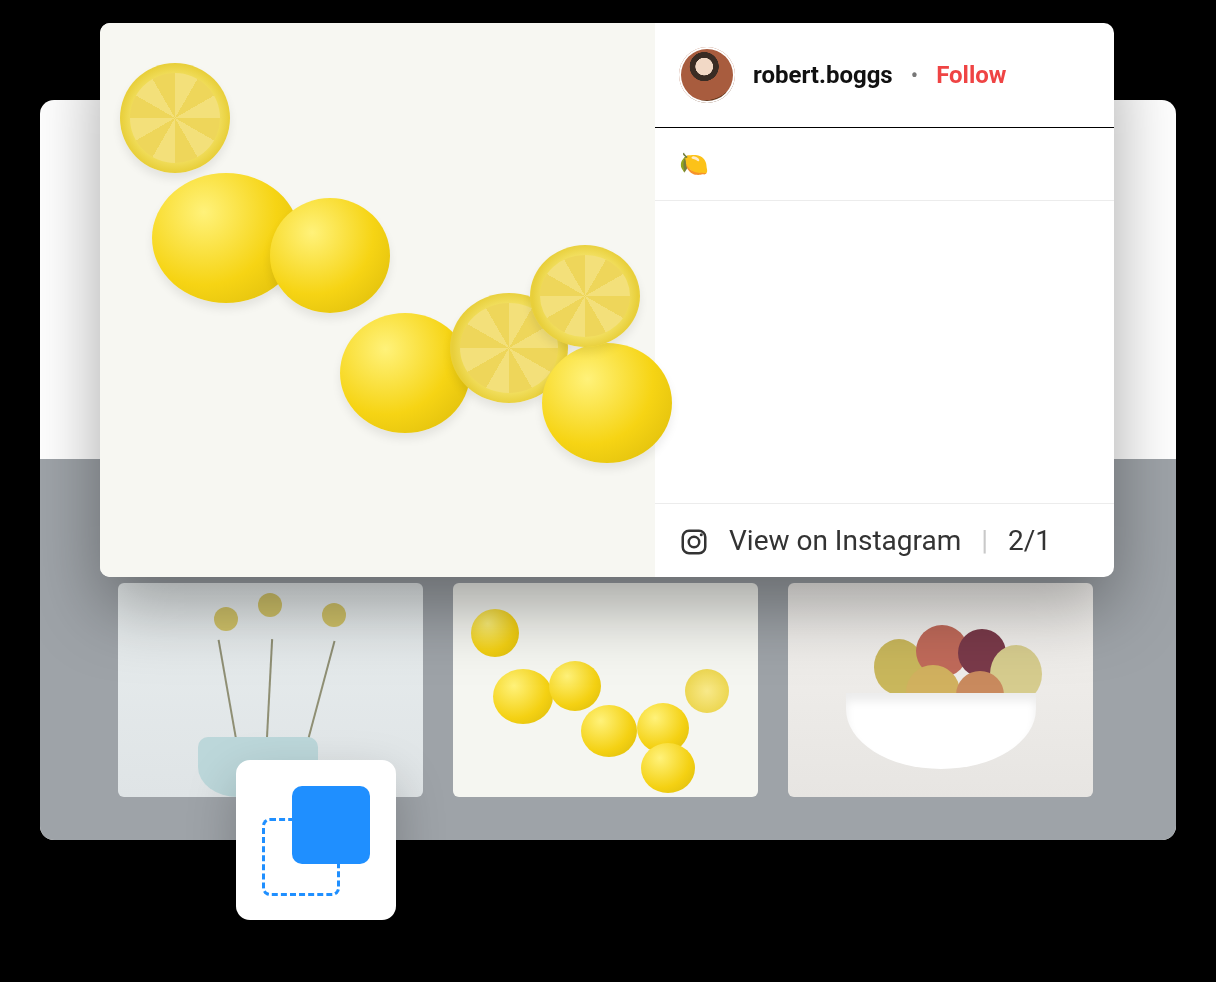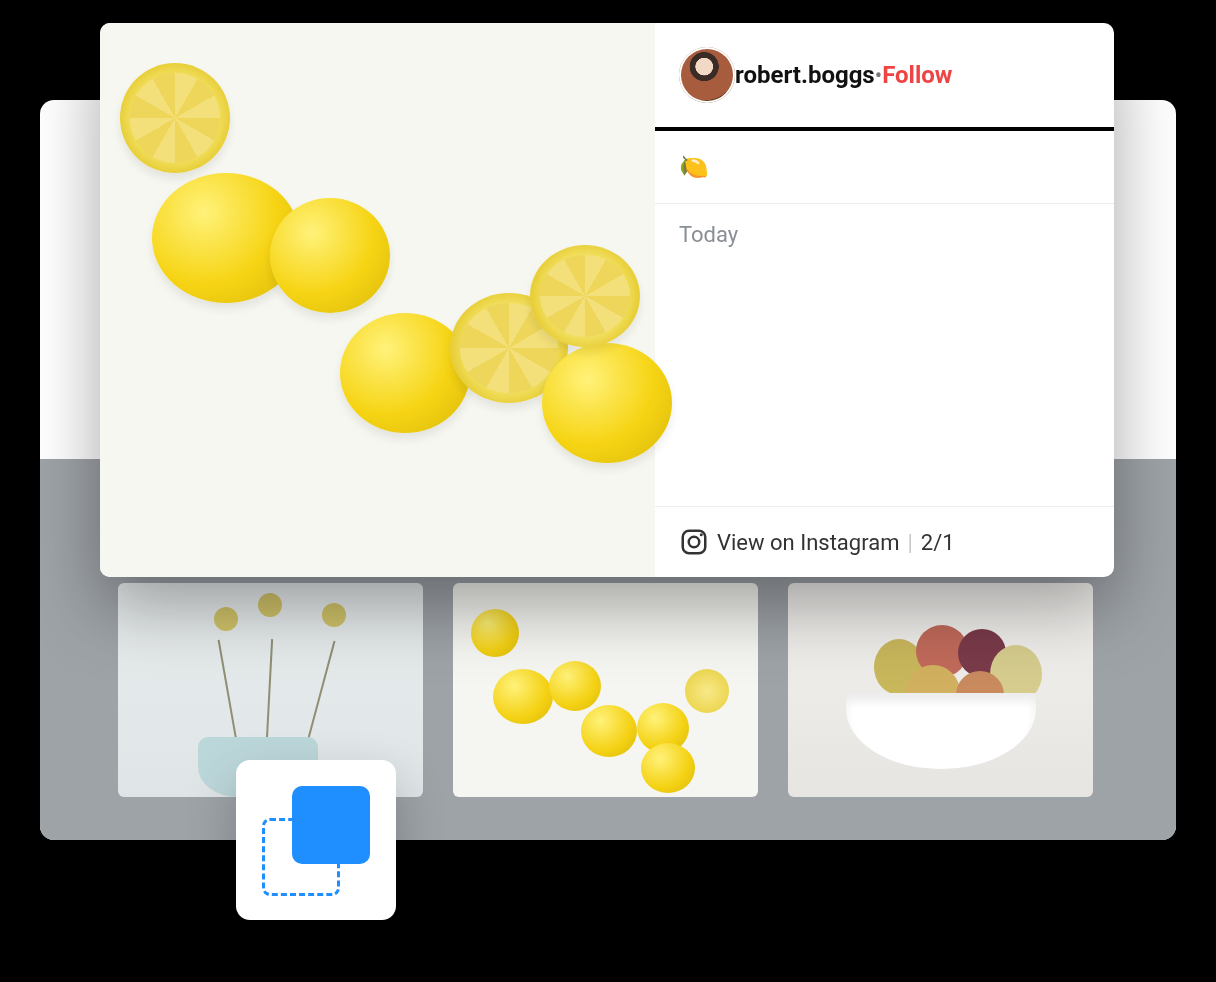--- a/index.html
+++ b/index.html
@@ -129,42 +129,42 @@
   .lb-image .L6{left:442px;top:320px;width:130px;height:120px;}
   .lb-image .L7{left:430px;top:222px;width:110px;height:102px;}   
   
   .lb-image .L5.half::after, .lb-image .L7.half::after{
     content:"";position:absolute;inset:10px;border-radius:50%;
     background:repeating-conic-gradient(#f3e07a 0 30deg,#eed65a 30deg 60deg);
   }
 
   .lb-side { flex:1; display:flex; flex-direction:column; }
   .lb-header {
-    display:flex; align-items:center; 
+    display:flex; align-items:center; gap:18px;
     padding:24px 24px 24px 24px;
-    border-bottom:4px solid #000000;
+    border-bottom:1px solid #000000;
   }
   .avatar {
     width:56px;height:56px;border-radius:50%;
     background:radial-gradient(circle at 45% 35%, #f2d9c6 0 18%, #3a2c24 19% 30%, #a85c3e 31% 70%, #6b3c20 71% 100%);
     box-shadow: inset 0 0 0 2px #fff;
     position:relative; overflow:hidden;
   }
   .username { font-weight:700; font-size:24px; color:#111; }
   .dot { color:#777; font-size:22px; }
   .follow { color:#ef4444; font-weight:700; font-size:24px; cursor:pointer; }
 
   .lb-caption { padding:22px 24px; border-bottom:1px solid #ececec; font-size:24px; }
   .lb-time { padding:18px 24px; color:#8a8f95; font-size:22px; flex:0 0 auto; }
   .lb-spacer { flex:1; }
   .lb-footer {
     border-top:1px solid #ececec;
-    display:flex; align-items:center; gap:8px;
+    display:flex; align-items:flex-end; gap:20px;
     padding:20px 24px;
-    color:#333; font-size:22px;
+    color:#333; font-size:28px;
   }
   .ig-icon { width:30px;height:30px; }
   .view-link { color:#333; cursor:pointer; }
   .vdiv { color:#c9c9c9; }
   .counter { color:#333; }
 </style>
 </head>
 <body>
 
 <div class="bg-card"></div>
@@ -215,21 +215,20 @@
     <div class="lemon half L7"></div>
   </div>
   <div class="lb-side">
     <div class="lb-header">
       <div class="avatar"></div>
       <span class="username">robert.boggs</span>
       <span class="dot">•</span>
       <span class="follow">Follow</span>
     </div>
     <div class="lb-caption">🍋</div>
-    <div class="lb-time">Today</div>
     <div class="lb-spacer"></div>
     <div class="lb-footer">
       <svg class="ig-icon" viewBox="0 0 24 24" fill="none" stroke="#333" stroke-width="2">
         <rect x="3" y="3" width="18" height="18" rx="5"></rect>
         <circle cx="12" cy="12" r="4.2"></circle>
         <circle cx="17.8" cy="6.2" r="1.2" fill="#333" stroke="none"></circle>
       </svg>
       <span class="view-link">View on Instagram</span>
       <span class="vdiv">|</span>
       <span class="counter">2/1</span>

